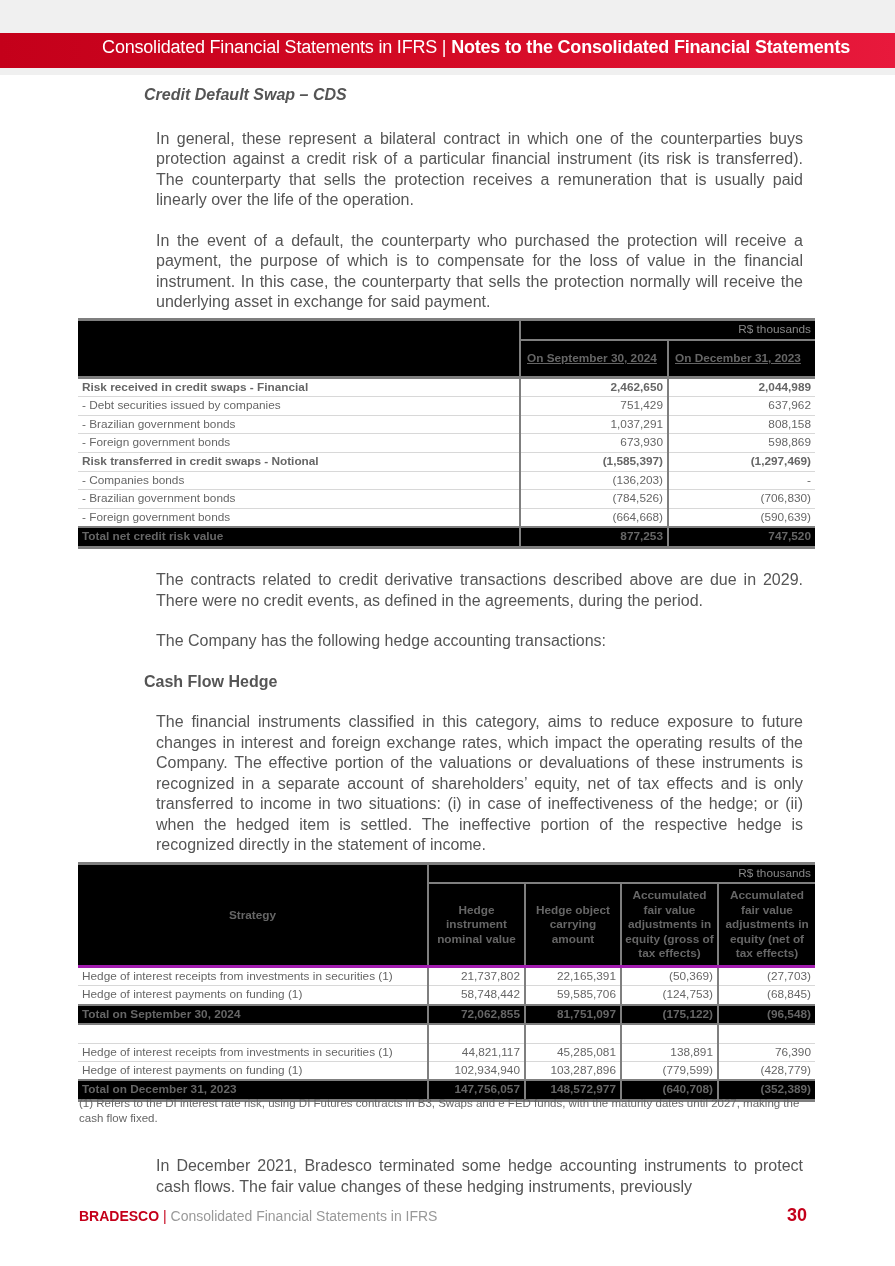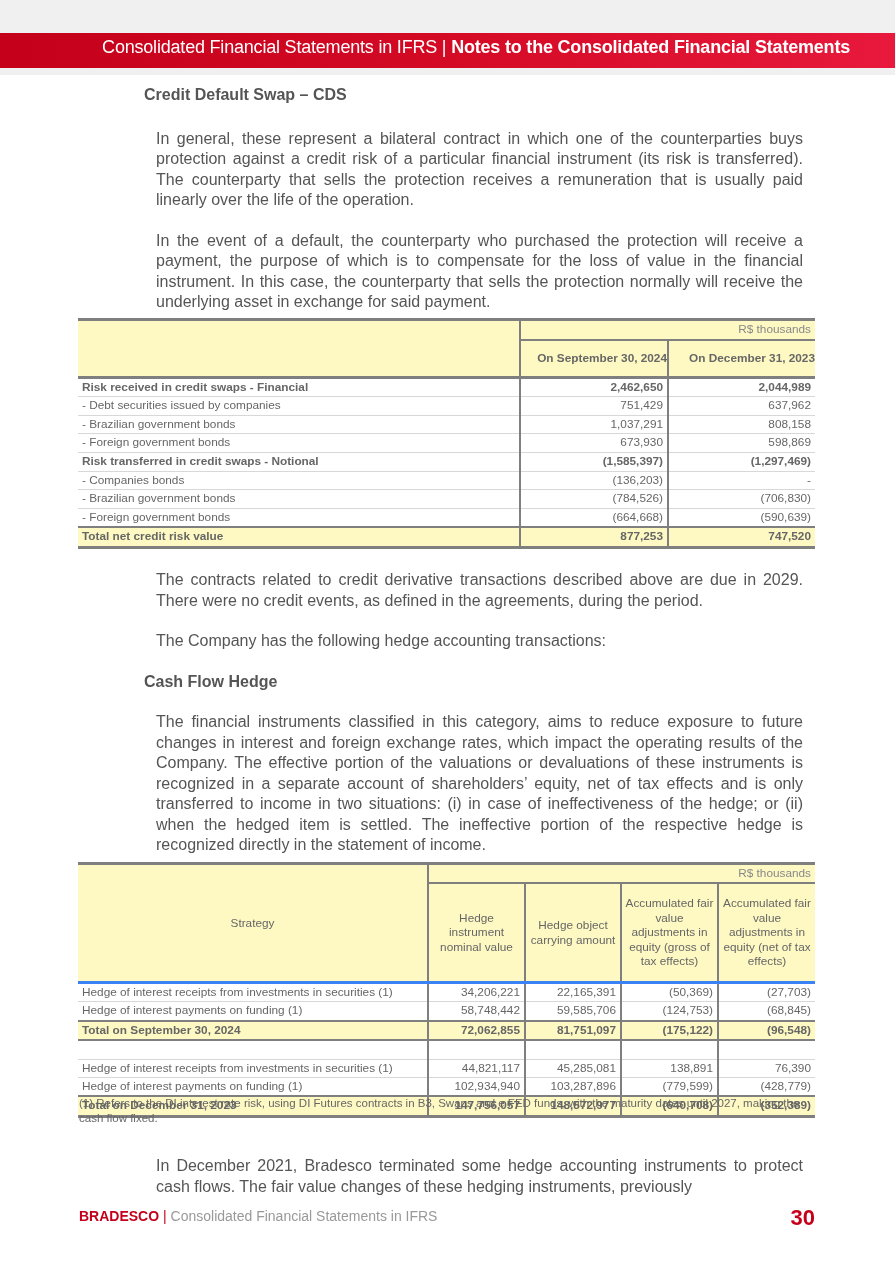--- a/index.html
+++ b/index.html
@@ -15,61 +15,61 @@
   }
   .header-bar .inner { position: absolute; right: 45px; top: 0; font-family: "Liberation Sans", sans-serif; font-size: 18px; letter-spacing: -0.2px; }
   .header-bar .bold { font-weight: bold; }
 
   .content { position: absolute; left: 144px; width: 671px; font-family: "Liberation Sans", sans-serif; font-size: 16px; line-height: 20.5px; color: #555555; }
   .content p { margin: 12px; text-align: justify; }
   .h-section { font-weight: bold; color: #555555; }
 
   table.fin { position: absolute; border-collapse: collapse; font-family: "Liberation Sans", sans-serif; color: #666666; }
   table.fin td, table.fin th { padding: 0 4px; white-space: nowrap; }
-  .gray { background: #fef9c3; }
+  .gray { background: #000000; }
   .bold { font-weight: bold; }
   .num { text-align: right; }
   .footnote { position: absolute; left: 79px; width: 740px; font-family: "Liberation Sans", sans-serif; font-size: 11.5px; line-height: 15px; color: #666666; }
 
   
   #cds { left: 78px; top: 318px; width: 737px; font-size: 11.8px; }
   #cds td { height: 17.6px; line-height: 17.6px; border-bottom: 1px solid #d8d8d8; }
   #cds tr.thick-top td { border-top: 3px solid #7f7f7f; }
   #cds td.vsep { border-left: 2px solid #7f7f7f; }
   #cds tr.total td { border-top: 2px solid #7f7f7f; border-bottom: 3px solid #7f7f7f; }
-  #cds .hdr-col { text-align: right; font-weight: bold; line-height: 14px; padding: 2px 0; border-bottom: 3px solid #7f7f7f; }
+  #cds .hdr-col { text-align: left; font-weight: bold; line-height: 14px; padding: 2px 6px; border-bottom: 3px solid #7f7f7f; text-decoration: underline; }
   #cds .unit { text-align: right; font-weight: normal; color: #888; border-bottom: 2px solid #7f7f7f; }
 
   
   #hedge { left: 78px; top: 862px; width: 737px; font-size: 11.8px; }
   #hedge td { height: 17.4px; line-height: 17.4px; border-bottom: 1px solid #d8d8d8; }
   #hedge td.vsep { border-left: 2px solid #7f7f7f; }
   #hedge tr.thick-top td { border-top: 3px solid #7f7f7f; }
-  #hedge .hdr-col { text-align: center; font-weight: normal; line-height: 14.5px; padding: 12px 2px; border-bottom: 3px solid #3b82f6; vertical-align: middle; }
+  #hedge .hdr-col { text-align: center; font-weight: bold; line-height: 14.5px; padding: 4px 2px; border-bottom: 3px solid #a21caf; vertical-align: middle; }
   #hedge .unit { text-align: right; color: #888; border-bottom: 2px solid #7f7f7f; }
   #hedge tr.total td { border-top: 2px solid #7f7f7f; border-bottom: 2px solid #7f7f7f; }
   #hedge tr.total-last td { border-top: 2px solid #7f7f7f; border-bottom: 3px solid #7f7f7f; }
 
   .footer { position: absolute; left: 79px; top: 1208px; width: 736px; font-family: "Liberation Sans", sans-serif; font-size: 14px; color: #999999; }
   .footer .brand { color: #c4001a; font-weight: bold; }
   .footer .sep { color: #c4001a; }
-  .footer .page { position: absolute; right: 0; top: -3px; color: #c4001a; font-weight: bold; font-size: 22px; }
+  .footer .page { position: absolute; right: 8px; top: -3px; color: #c4001a; font-weight: bold; font-size: 18px; }
 </style>
 </head>
 <body>
 
 <div class="top-band"></div>
 <div class="header-bar">
   <div class="inner">
     <span>Consolidated Financial Statements in IFRS</span><span> | </span><span class="bold">Notes to the Consolidated Financial Statements</span>
   </div>
 </div>
 
 <div class="content" style="top:85px;">
-  <div class="h-section" style="margin-bottom:23px;">Credit Default Swap – CDS</div>
+  <div class="h-section" style="margin-bottom:23px;font-style:italic;">Credit Default Swap – CDS</div>
   <p style="margin-bottom:20px;">In general, these represent a bilateral contract in which one of the counterparties buys protection against a credit risk of a particular financial instrument (its risk is transferred). The counterparty that sells the protection receives a remuneration that is usually paid linearly over the life of the operation.</p>
   <p>In the event of a default, the counterparty who purchased the protection will receive a payment, the purpose of which is to compensate for the loss of value in the financial instrument. In this case, the counterparty that sells the protection normally will receive the underlying asset in exchange for said payment.</p>
 </div>
 
 <table class="fin" id="cds">
   <colgroup>
       <col style="width:442px">
       <col style="width:148px">
       <col style="width:147px">
     </colgroup>
@@ -151,21 +151,21 @@
     <td class="gray unit vsep" colspan="4">R$ thousands</td>
   </tr>
   <tr>
     <td class="gray hdr-col vsep" style="height:72px;white-space:normal;">Hedge instrument nominal value</td>
     <td class="gray hdr-col vsep" style="white-space:normal;">Hedge object carrying amount</td>
     <td class="gray hdr-col vsep" style="white-space:normal;">Accumulated fair value adjustments in equity (gross of tax effects)</td>
     <td class="gray hdr-col vsep" style="white-space:normal;">Accumulated fair value adjustments in equity (net of tax effects)</td>
   </tr>
   <tr>
     <td>Hedge of interest receipts from investments in securities (1)</td>
-    <td class="num vsep">34,206,221</td>
+    <td class="num vsep">21,737,802</td>
     <td class="num vsep">22,165,391</td>
     <td class="num vsep">(50,369)</td>
     <td class="num vsep">(27,703)</td>
   </tr>
   <tr>
     <td>Hedge of interest payments on funding (1)</td>
     <td class="num vsep">58,748,442</td>
     <td class="num vsep">59,585,706</td>
     <td class="num vsep">(124,753)</td>
     <td class="num vsep">(68,845)</td>

